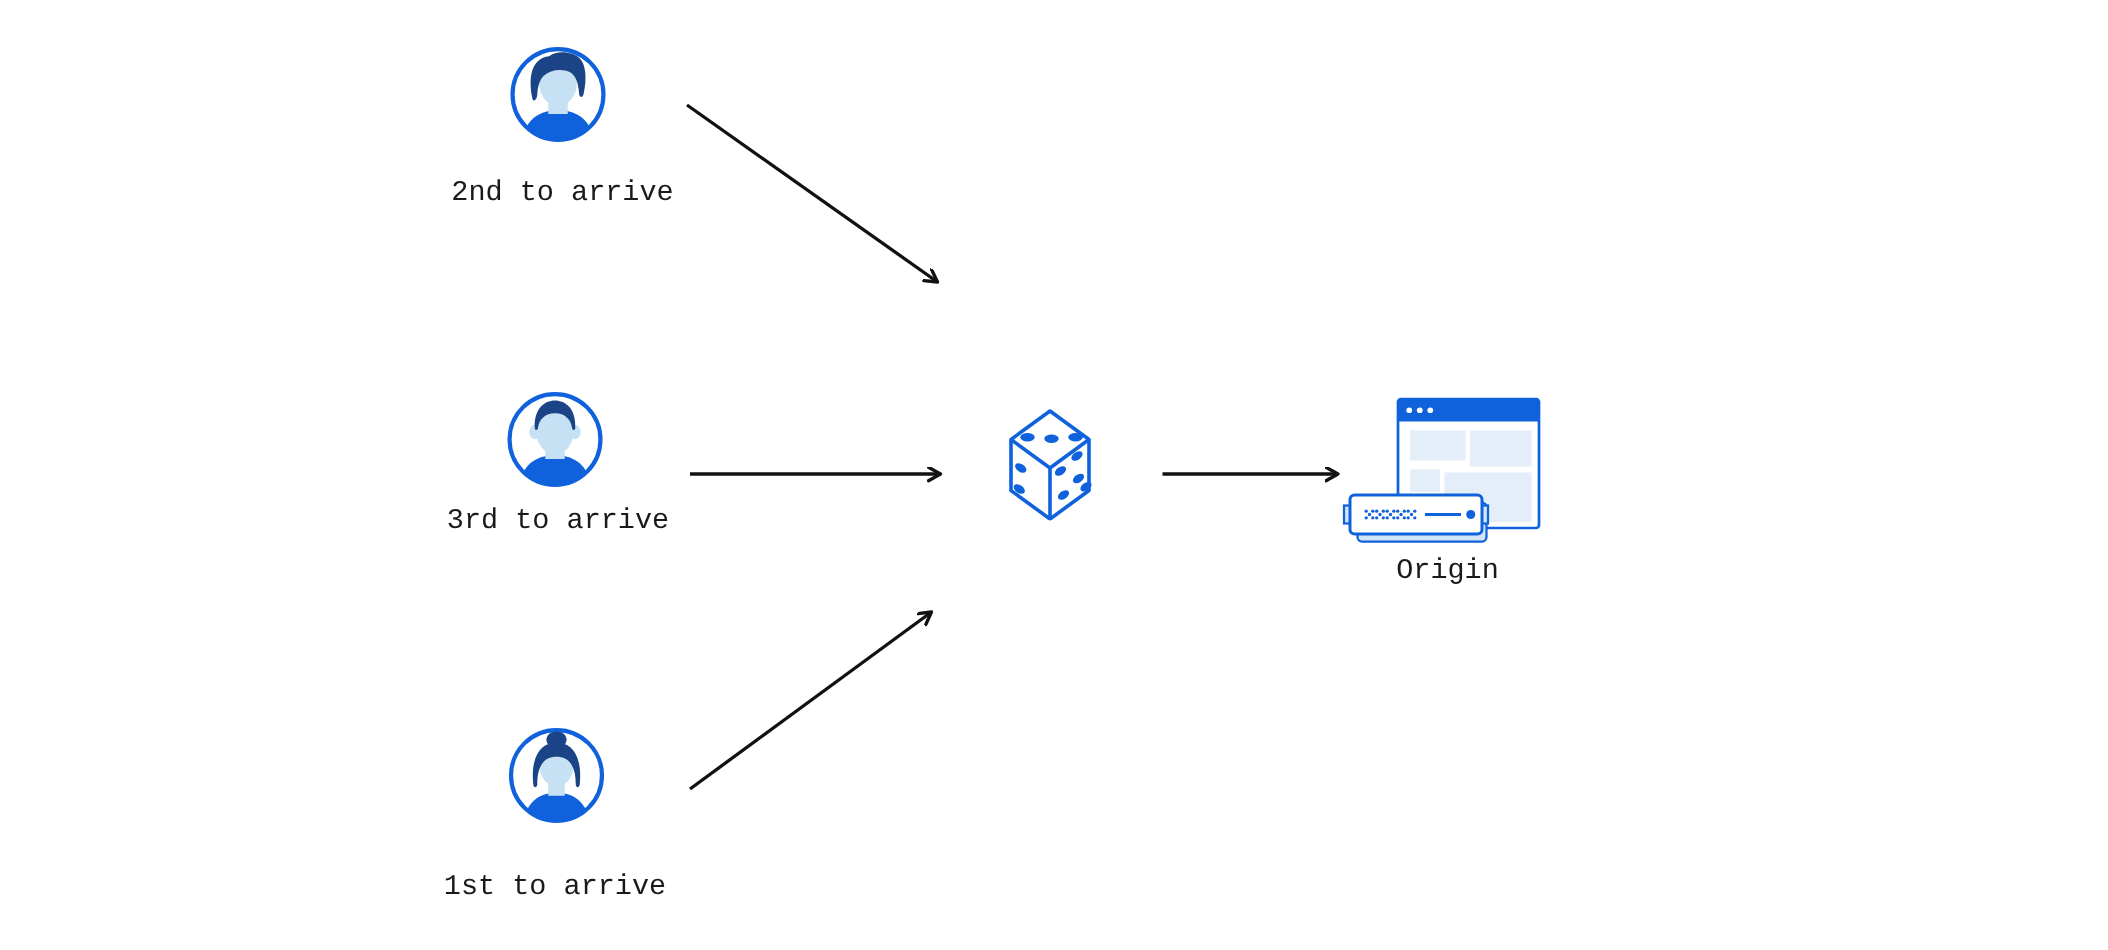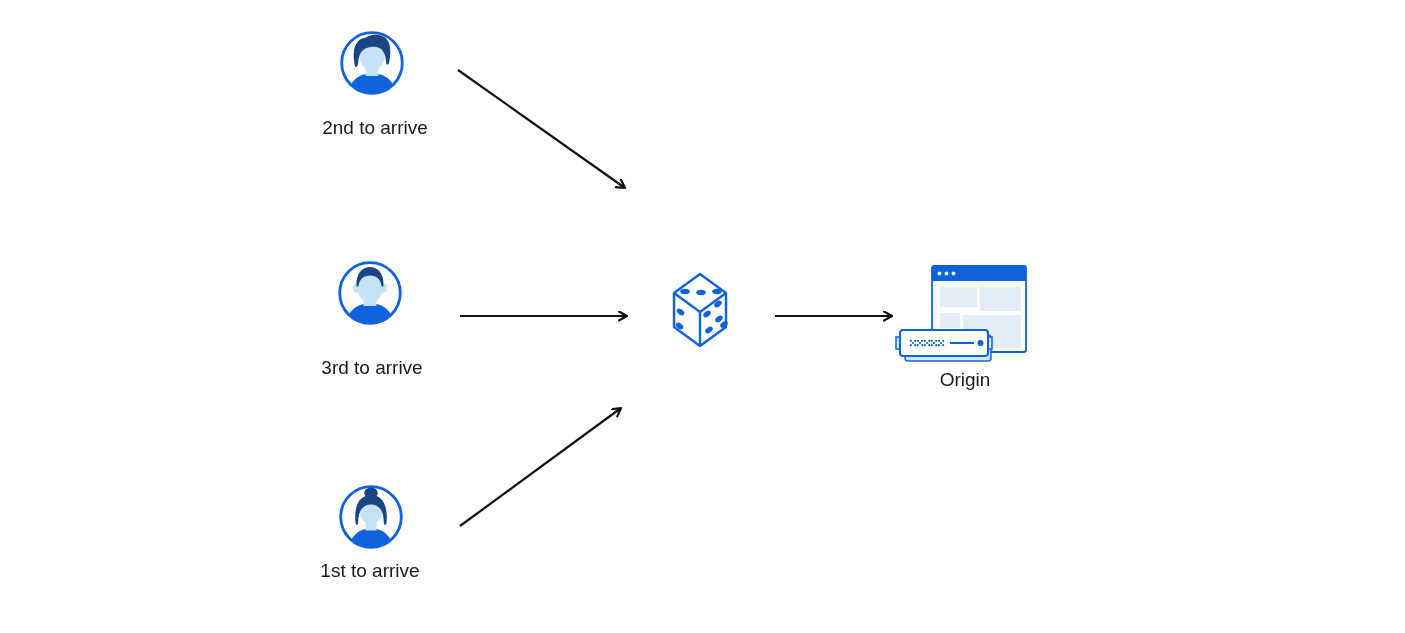--- a/index.html
+++ b/index.html
@@ -1,18 +1,18 @@
 <!DOCTYPE html>
 <html><head>
 <meta charset="utf-8">
 <style>
   html,body{margin:0;padding:0;background:#ffffff;}
   .stage{
     position:relative;width:1405px;height:633px;background:#ffffff;overflow:hidden;
-    font-family:Liberation Sans, sans-serif;
+    font-family:Liberation Mono, monospace;
   }
   .node{position:absolute;}
   .node-label{
     position:absolute;transform:translateX(-50%);
     font-size:19px;line-height:22px;color:#1a1a1a;white-space:nowrap;
   }
   .arrow-layer{position:absolute;left:0;top:0;width:1405px;height:633px;}
   svg{display:block;}
 </style>
 </head>
@@ -74,42 +74,42 @@
         <ellipse cx="46.5" cy="28" rx="3.6" ry="4.8" fill="#C7E1F4"></ellipse>
         <rect x="26.5" y="33" width="13" height="13" fill="#C7E1F4"></rect>
         <path d="M33,10 C41.5,10 45.8,17 45.8,26 C45.8,35.8 39.8,43 33,43
                  C26.2,43 20.2,35.8 20.2,26 C20.2,17 24.5,10 33,10 Z" fill="#C7E1F4"></path>
         <path d="M19.5,25.5 C18.8,12.5 26,7 33,7 C40,7 47.2,12.5 46.5,25.5
                  C46.4,27 44.6,27 44.4,25.5 C43.6,19.5 39.5,15.5 33,15.5
                  C26.5,15.5 22.4,19.5 21.6,25.5 C21.4,27 19.6,27 19.5,25.5 Z" fill="#1B4487"></path>
       </g>
     </svg>
   </div>
-  <div class="node-label" style="left:372px;top:357px;">3rd to arrive</div>
+  <div class="node-label" style="left:372px;top:336px;">3rd to arrive</div>
 
   <div class="node" style="left:338px;top:484px;">
     <svg width="66" height="66" viewBox="0 0 66 66">
       <defs>
           <clipPath id="clipC">
             <circle cx="33" cy="33" r="29.6"></circle>
           </clipPath>
         </defs>
       <circle cx="33" cy="33" r="30.3" fill="#ffffff" stroke="#1062DC" stroke-width="2.8"></circle>
       <g clip-path="url(#clipC)">
         <path d="M10,66 C13,50 22,44.5 33,44.5 C44,44.5 53,50 56,66 Z" fill="#1062DC"></path>
         <rect x="27.5" y="33" width="11" height="13.5" fill="#C7E1F4"></rect>
         <ellipse cx="33" cy="26.5" rx="11.3" ry="13.8" fill="#C7E1F4"></ellipse>
         <ellipse cx="33" cy="9" rx="6.8" ry="5.4" fill="#1B4487"></ellipse>
         <path d="M17.5,39 C15.5,19 23.5,11 33,11 C42.5,11 50.5,19 48.5,39
                  C48.2,41.5 45.8,41.5 45.8,38.5 C45.8,27 41.5,20.5 33,20.5
                  C24.5,20.5 20.2,27 20.2,38.5 C20.2,41.5 17.8,41.5 17.5,39 Z" fill="#1B4487"></path>
       </g>
     </svg>
   </div>
-  <div class="node-label" style="left:370px;top:560px;">1st to arrive</div>
+  <div class="node-label" style="left:370px;top:580px;">1st to arrive</div>
 
   <div class="node" style="left:670px;top:271px;">
     <svg width="60" height="76" viewBox="0 0 60 76">
       <g fill="none" stroke="#1062DC" stroke-width="2.4" stroke-linejoin="round">
         <path d="M30,3 L56,22 L56,56 L30,75 L4,56 L4,22 Z" fill="#ffffff"></path>
         <path d="M4,22 L30,41 L56,22"></path>
         <path d="M30,41 L30,75"></path>
       </g>
       <g fill="#1062DC">
         <ellipse cx="15" cy="20.5" rx="4.8" ry="2.8"></ellipse>

